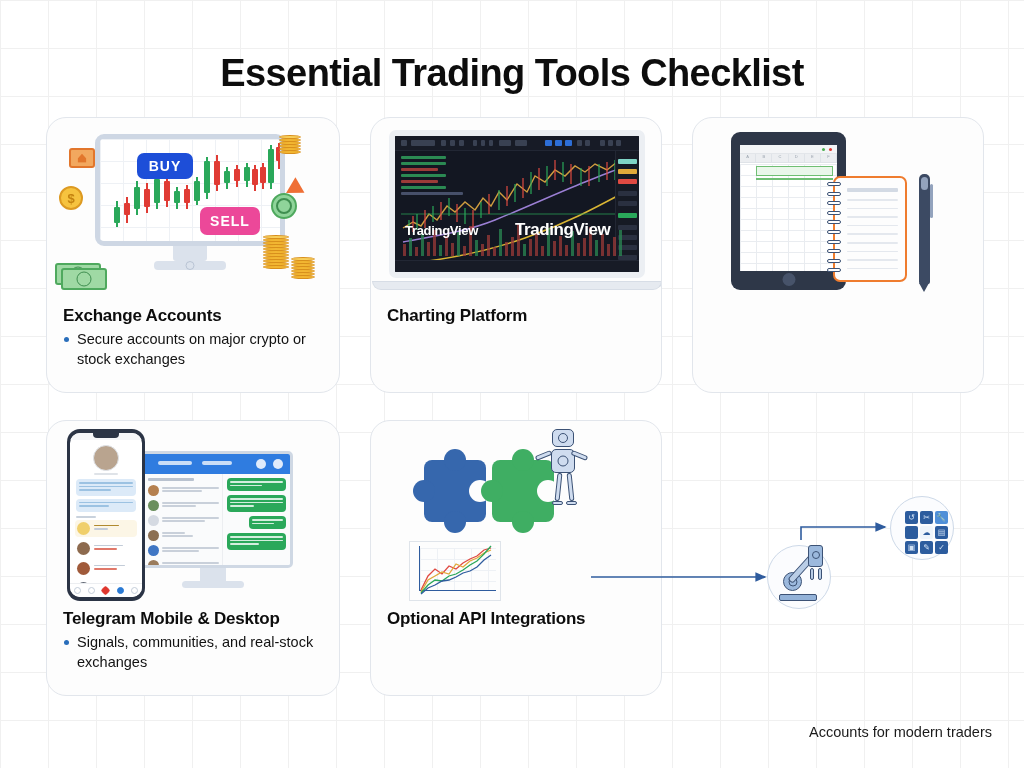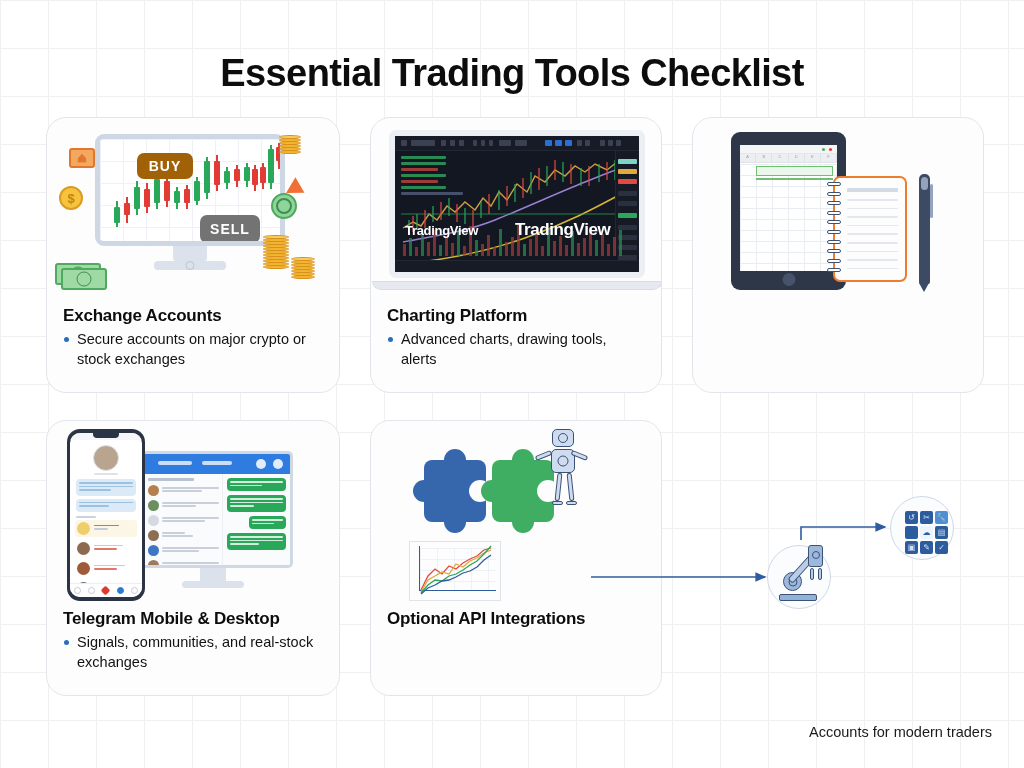--- a/index.html
+++ b/index.html
@@ -126,25 +126,25 @@
   .c-up .wick, .c-up .body { background:#2aa85a; }
   .c-dn .wick, .c-dn .body { background:#e03b34; }
 
   .btn-buy, .btn-sell {
     position:absolute; color:#fff; font-weight:bold;
     border-radius:7px; text-align:center;
     letter-spacing:1px;
   }
   .btn-buy {
     left:37px; top:14px; width:56px; height:26px; line-height:26px;
-    background:#a16207; font-size:14px;
+    background:#1d4ed8; font-size:14px;
   }
   .btn-sell {
-    left:100px; top:76px; width:60px; height:28px; line-height:28px;
-    background:#737373; font-size:14px;
+    left:100px; top:68px; width:60px; height:28px; line-height:28px;
+    background:#ec4899; font-size:14px;
   }
 
   .coin-stack { position:absolute; }
   .coin-stack i {
     display:block; width:100%; height:4px;
     background:#f2b632; border:1px solid #d88f1c;
     border-radius:50%; margin-top:-1px;
   }
   .coin-stack i:first-child { background:#f8cf5c; }
 
@@ -631,21 +631,20 @@
         <div class="tv-wm1">TradingView</div>
         <div class="tv-wm2">TradingView</div>
         <div class="tv-bottom"></div>
       </div>
       <div class="lap-base"></div>
     </div>
   </div>
 
   <div class="card-text">
     <div class="card-title">Charting Platform</div>
-    <div class="card-desc">Advanced charts, drawing tools, alerts</div>
   </div>
 </div>
 
 <div class="card r1 c3">
   <div class="art">
     <div class="tablet">
       <div class="tab-screen">
         <div class="ss-head">
           <i style="right:12px;background:#4caf50;"></i>
           <i style="right:5px;background:#e0382f;"></i>

